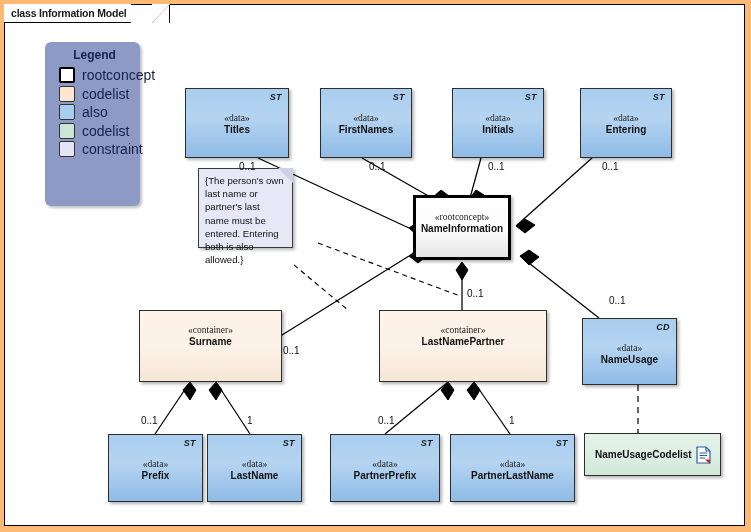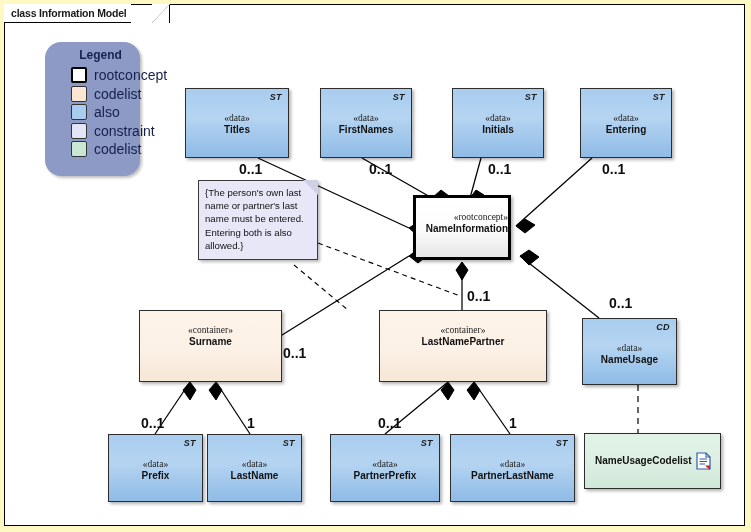--- a/index.html
+++ b/index.html
@@ -1,18 +1,18 @@
 <!DOCTYPE html>
 <html><head>
 <meta charset="utf-8">
 <style>
   html,body{margin:0;padding:0;background:#ffffff;}
   body{font-family:"Liberation Sans",sans-serif;}
   #canvas{
-    position:relative;width:751px;height:532px;background:#fef9c3;
+    position:relative;width:751px;height:532px;background:#fdba74;
     overflow:hidden;
   }
   
   #frame{
     position:absolute;left:4px;top:4px;width:741px;height:522px;
     border:1px solid #000;box-sizing:border-box;background:#fff;
   }
   
   #diagram-tab{
     position:absolute;left:4px;top:4px;height:19px;
@@ -66,21 +66,20 @@
     background:linear-gradient(180deg,#a9cdef 0%,#b5d4f1 42%,#8fbbe6 100%);
     border:1.2px solid #2d2d2d;
   }
   .kind-container{
     background:linear-gradient(180deg,#fdf3e8 0%,#fbf1e6 55%,#f6e7d6 100%);
     border:1.2px solid #2d2d2d;
   }
   .kind-root{
     background:linear-gradient(180deg,#ffffff 0%,#fbfbfb 55%,#e6e6e6 100%);
     border:3px solid #000;
-    align-items:flex-end;
   }
   .kind-codelist{
     background:linear-gradient(180deg,#e2f2e6 0%,#dcefe2 55%,#cfe8d8 100%);
     border:1.2px solid #2d2d2d;
   }
 
   
   .node.stacked{justify-content:flex-start;padding-top:24px;}
   .node.stacked.root{padding-top:14px;}
   .node.mid{padding-top:14px;}
@@ -102,44 +101,44 @@
     font-size:9.6px;line-height:13.2px;color:#111;
     font-family:"Liberation Sans",sans-serif;
   }
   #note .foldline{
     position:absolute;right:-1px;top:-1px;width:0;height:0;
     border-top:15px solid #cfcfe6;border-left:15px solid transparent;
   }
 
   
   #legend{
-    position:absolute;left:45px;top:42px;width:95px;height:134px;
-    background:#8e9ac6;border-radius:16px;z-index:6;
+    position:absolute;left:45px;top:42px;width:95px;height:164px;
+    background:#8e9ac6;border-radius:6px;z-index:6;
     box-shadow:2px 2px 3px rgba(0,0,0,0.25);
-    padding:6px 0 0 16px;box-sizing:border-box;
+    padding:6px 0 0 4px;box-sizing:border-box;
   }
   #legend .lg-title{
     text-align:center;font-size:12px;font-weight:bold;color:#16224f;
     margin-bottom:4px;font-family:"Liberation Sans",sans-serif;
   }
   #legend .lg-row{
     display:flex;align-items:center;height:18.5px;padding-left:10px;
   }
   #legend .sw{
     width:16px;height:16px;border:1px solid #333;border-radius:2px;
     flex:0 0 auto;margin-right:7px;box-sizing:border-box;
   }
   #legend .sw.root{border:2.2px solid #000;background:#ffffff;}
   #legend .lg-label{
     font-size:14px;color:#15204a;font-family:"Liberation Sans",sans-serif;
   }
 
   
   .mult{
-    position:absolute;z-index:7;font-size:14px;font-weight:bold;color:#0d0d0d;
+    position:absolute;z-index:7;font-size:10px;font-weight:normal;color:#0d0d0d;
     font-family:"Liberation Sans",sans-serif;white-space:nowrap;
   }
 </style>
 </head>
 <body>
 
 <div id="canvas">
 
   <div id="frame"></div>
 
@@ -206,26 +205,26 @@
     </div>
     <div class="lg-row">
       <span class="sw" style="background:#fbe6d2;"></span>
       <span class="lg-label">codelist</span>
     </div>
     <div class="lg-row">
       <span class="sw" style="background:#a8cdef;"></span>
       <span class="lg-label">also</span>
     </div>
     <div class="lg-row">
+      <span class="sw" style="background:#c9e7d4;"></span>
+      <span class="lg-label">codelist</span>
+    </div>
+    <div class="lg-row">
       <span class="sw" style="background:#e4e4f7;"></span>
       <span class="lg-label">constraint</span>
-    </div>
-    <div class="lg-row">
-      <span class="sw" style="background:#c9e7d4;"></span>
-      <span class="lg-label">codelist</span>
     </div>
   </div>
 
   <div class="node kind-data stacked" style="left:185px;top:88px;width:104px;height:70px;">
     <span class="corner">ST</span>
     <span class="stereo">«data»</span>
     <span class="nm">Titles</span>
   </div>
 
   <div class="node kind-data stacked" style="left:320px;top:88px;width:92px;height:70px;">
@@ -244,21 +243,21 @@
     <span class="corner">ST</span>
     <span class="stereo">«data»</span>
     <span class="nm">Entering</span>
   </div>
 
   <div class="node kind-root stacked root" style="left:413px;top:195px;width:98px;height:65px;z-index:8;">
     <span class="stereo">«rootconcept»</span>
     <span class="nm">NameInformation</span>
   </div>
 
-  <div id="note" style="left:198px;top:180px;width:120px;height:80px;">
+  <div id="note" style="left:198px;top:168px;width:95px;height:80px;">
     <span class="foldline"></span>
     <span>{The person's own last name or partner's last name must be entered. Entering both is also allowed.}</span>
   </div>
 
   <div class="node kind-container mid" style="left:139px;top:310px;width:143px;height:72px;">
     <span class="stereo">«container»</span>
     <span class="nm">Surname</span>
   </div>
 
   <div class="node kind-container mid" style="left:379px;top:310px;width:168px;height:72px;">
@@ -289,21 +288,21 @@
     <span class="stereo">«data»</span>
     <span class="nm">PartnerPrefix</span>
   </div>
 
   <div class="node kind-data stacked" style="left:450px;top:434px;width:125px;height:68px;">
     <span class="corner">ST</span>
     <span class="stereo">«data»</span>
     <span class="nm">PartnerLastName</span>
   </div>
 
-  <div class="node kind-codelist codelist-box" style="left:584px;top:433px;width:137px;height:56px;">
+  <div class="node kind-codelist codelist-box" style="left:584px;top:433px;width:137px;height:43px;">
     <span class="nm">NameUsageCodelist</span>
     <span class="doc-icon">
       <svg width="15" height="18" viewBox="0 0 15 18">
         <path d="M1 1 h9 l4 4 v12 h-13 z" fill="#ffffff" stroke="#2a5fa8" stroke-width="1.2"></path>
         <path d="M10 1 v4 h4" fill="none" stroke="#2a5fa8" stroke-width="1.2"></path>
         <line x1="3.5" y1="7" x2="11" y2="7" stroke="#2a5fa8" stroke-width="1"></line>
         <line x1="3.5" y1="9.5" x2="11" y2="9.5" stroke="#2a5fa8" stroke-width="1"></line>
         <line x1="3.5" y1="12" x2="9" y2="12" stroke="#2a5fa8" stroke-width="1"></line>
         <polygon points="9,13.5 14,13.5 14,18" fill="#d32121"></polygon>
       </svg>

